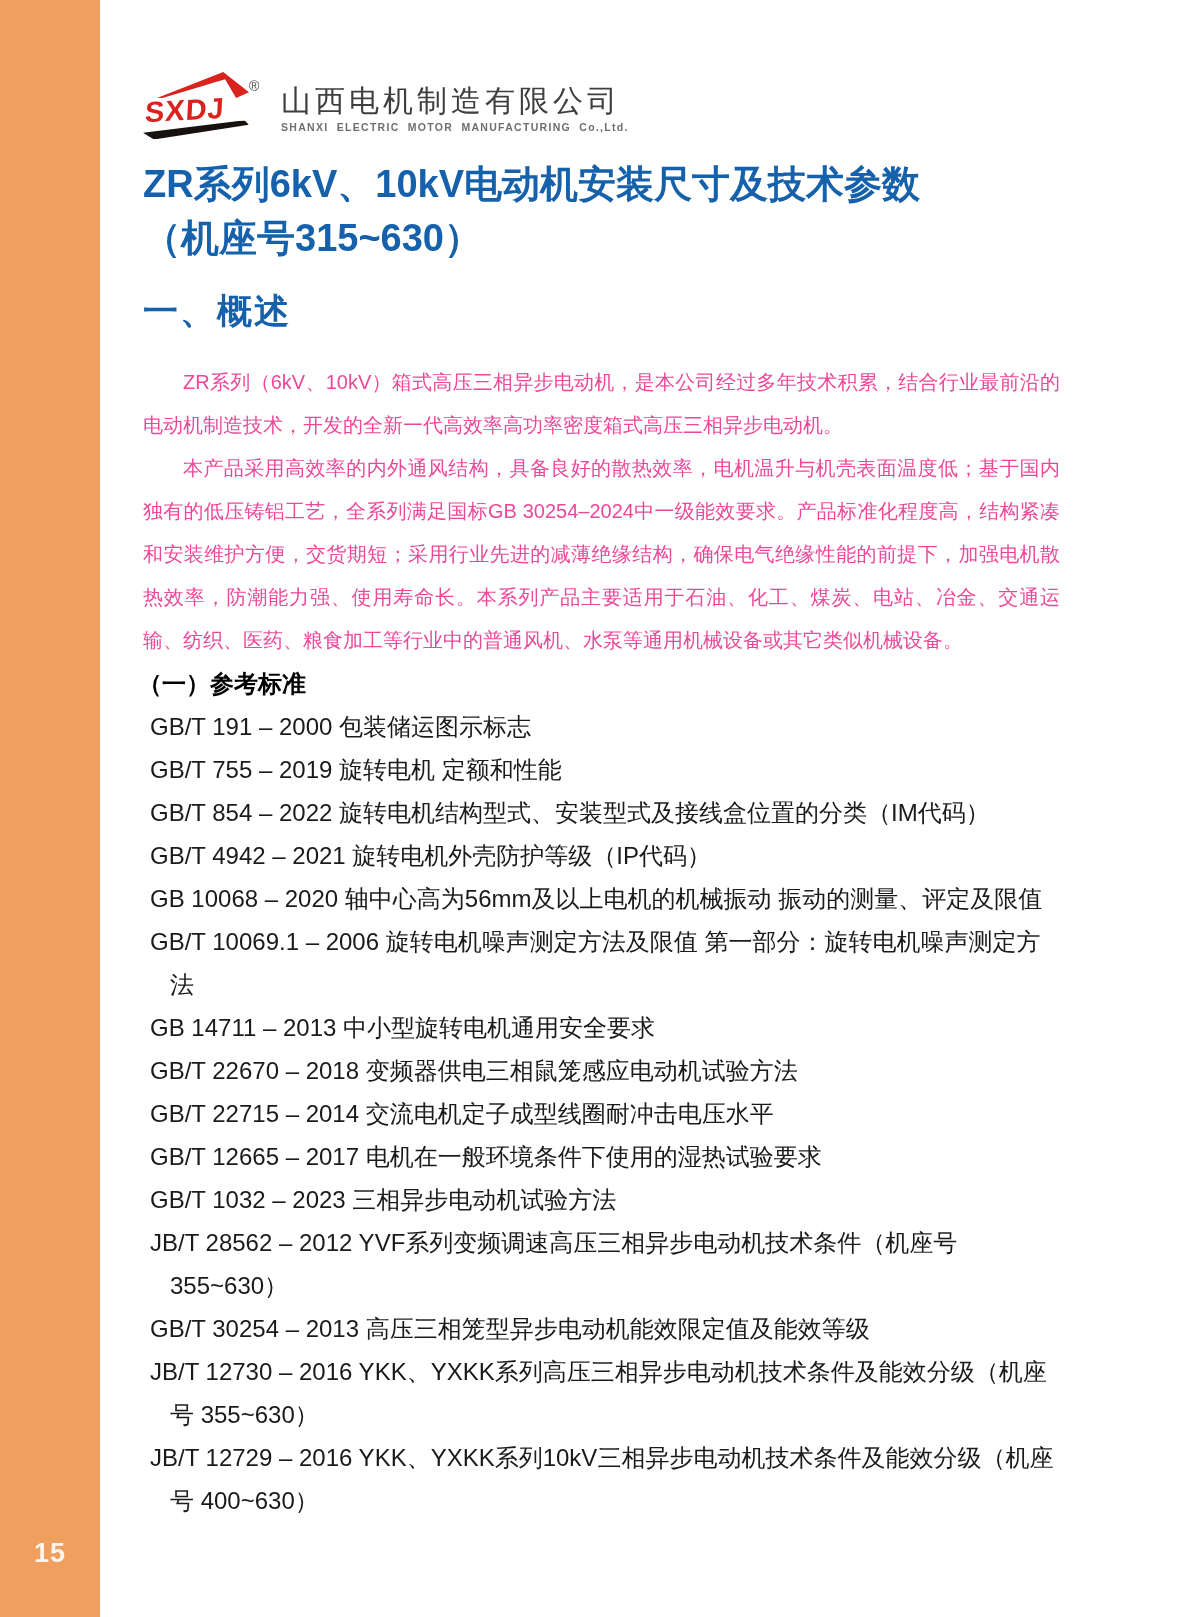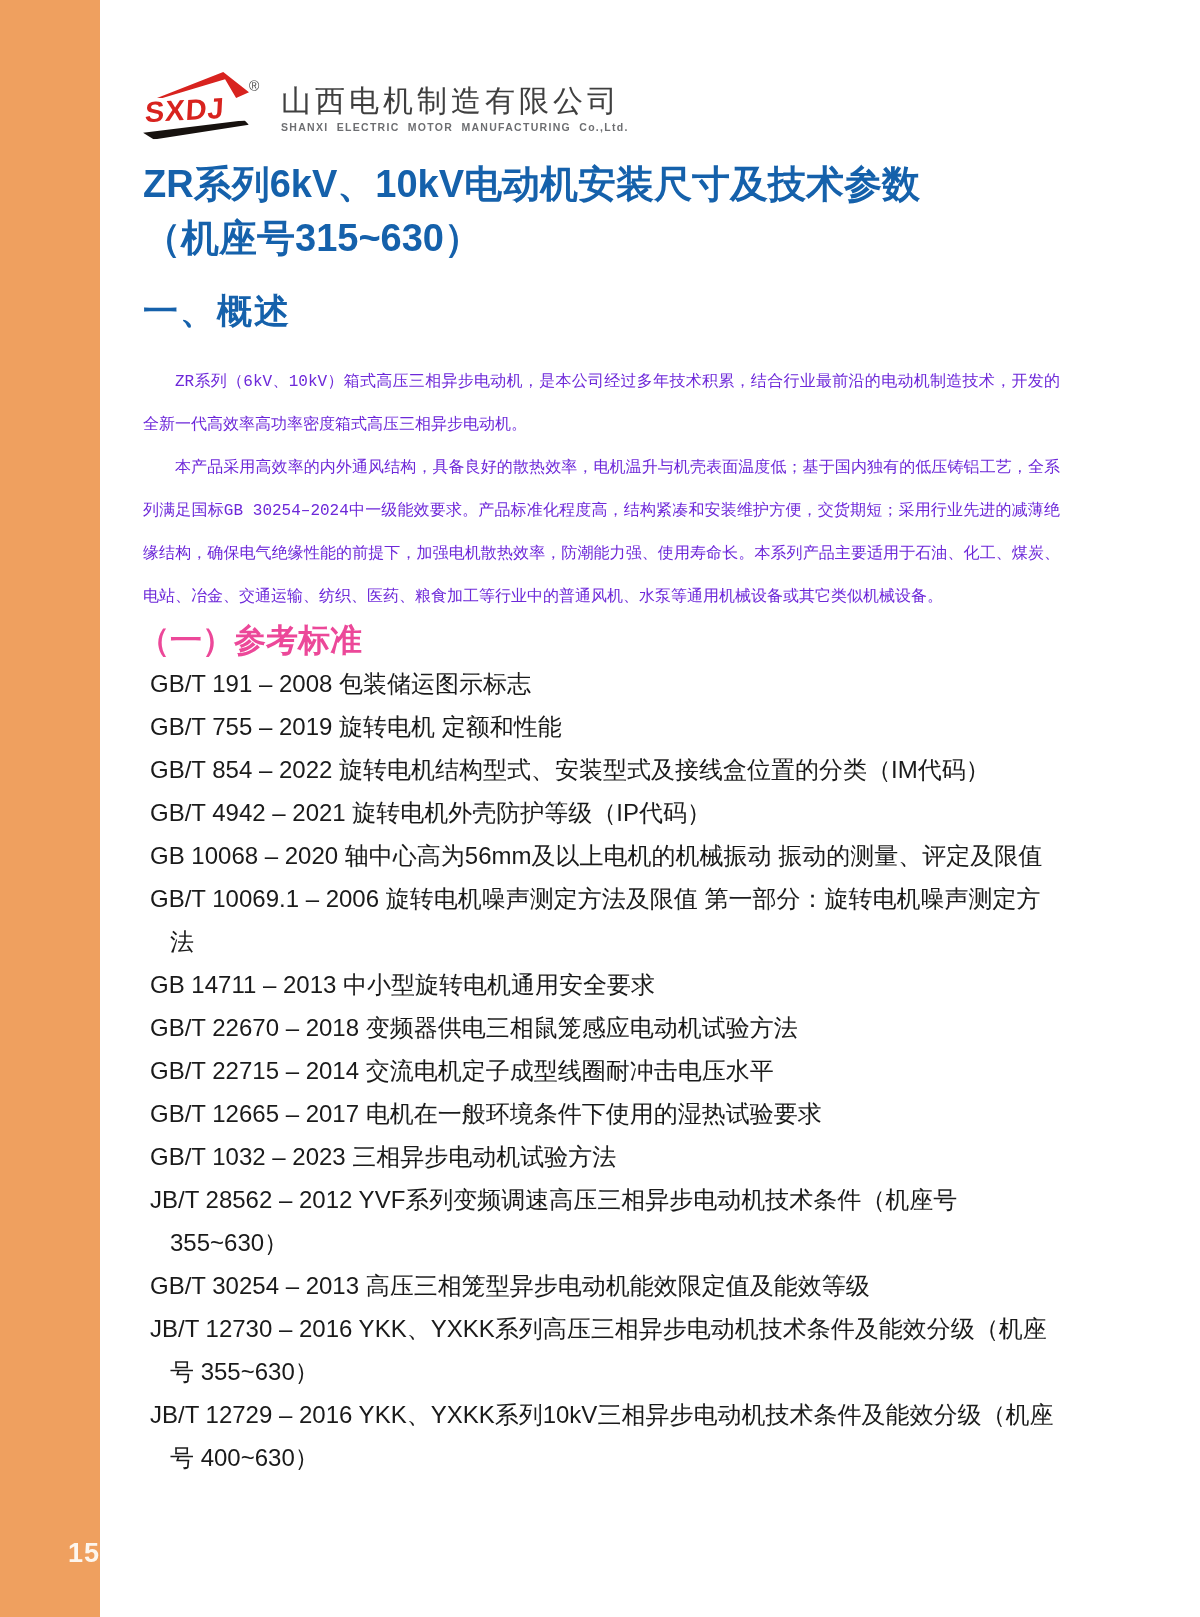--- a/index.html
+++ b/index.html
@@ -18,21 +18,21 @@
     left: 0; top: 0;
     width: 100px;
     height: 1617px;
     background: #efa05f;
   }
   .page-number {
     position: absolute;
     left: 0;
     bottom: 48px;
     width: 100%;
-    text-align: right;
+    text-align: center;
     color: #fdf6ee;
     font-size: 27px;
     font-weight: bold;
     letter-spacing: 1px;
   }
   
   .content {
     position: absolute;
     left: 100px;
     top: 0;
@@ -112,32 +112,31 @@
   .section-heading {
     margin-top: 22px;
     margin-bottom: 26px;
     color: #1561ab;
     font-size: 35px;
     font-weight: bold;
     letter-spacing: 2px;
   }
   
   .para {
-    font-size: 16px;
+    font-size: 20px;
     line-height: 43px;
     text-align: justify;
     text-indent: 2em;
-    color: #6d28d9;
-    font-family: Liberation Mono, monospace;
+    color: #ec4899;
   }
   .sub-heading {
-    font-size: 32px;
+    font-size: 24px;
     line-height: 43px;
     font-weight: bold;
-    color: #ec4899;
+    color: #000000;
     margin-left: -5px;
   }
   .standards-list {
     list-style: none;
     margin-left: 7px;
   }
   .standards-list li {
     font-size: 24px;
     line-height: 43px;
     color: #1a1a1a;
@@ -174,21 +173,21 @@
 
   <h2 class="section-heading">一、概述</h2>
 
   <p class="para">ZR系列（6kV、10kV）箱式高压三相异步电动机，是本公司经过多年技术积累，结合行业最前沿的电动机制造技术，开发的全新一代高效率高功率密度箱式高压三相异步电动机。</p>
   <p class="para">本产品采用高效率的内外通风结构，具备良好的散热效率，电机温升与机壳表面温度低；基于国内独有的低压铸铝工艺，全系列满足国标GB 30254–2024中一级能效要求。产品标准化程度高，结构紧凑和安装维护方便，交货期短；采用行业先进的减薄绝缘结构，确保电气绝缘性能的前提下，加强电机散热效率，防潮能力强、使用寿命长。本系列产品主要适用于石油、化工、煤炭、电站、冶金、交通运输、纺织、医药、粮食加工等行业中的普通风机、水泵等通用机械设备或其它类似机械设备。</p>
 
   <h3 class="sub-heading">（一）参考标准</h3>
 
   <ul class="standards-list">
 
-      <li>GB/T 191 – 2008 包装储运图示标志</li>
+      <li>GB/T 191 – 2000 包装储运图示标志</li>
 
       <li>GB/T 755 – 2019  旋转电机 定额和性能</li>
 
       <li>GB/T 854 – 2022 旋转电机结构型式、安装型式及接线盒位置的分类（IM代码）</li>
 
 
       <li>GB/T 4942 – 2021 旋转电机外壳防护等级（IP代码）</li>
 
       <li>GB 10068 – 2020 轴中心高为56mm及以上电机的机械振动 振动的测量、评定及限值</li>
 

